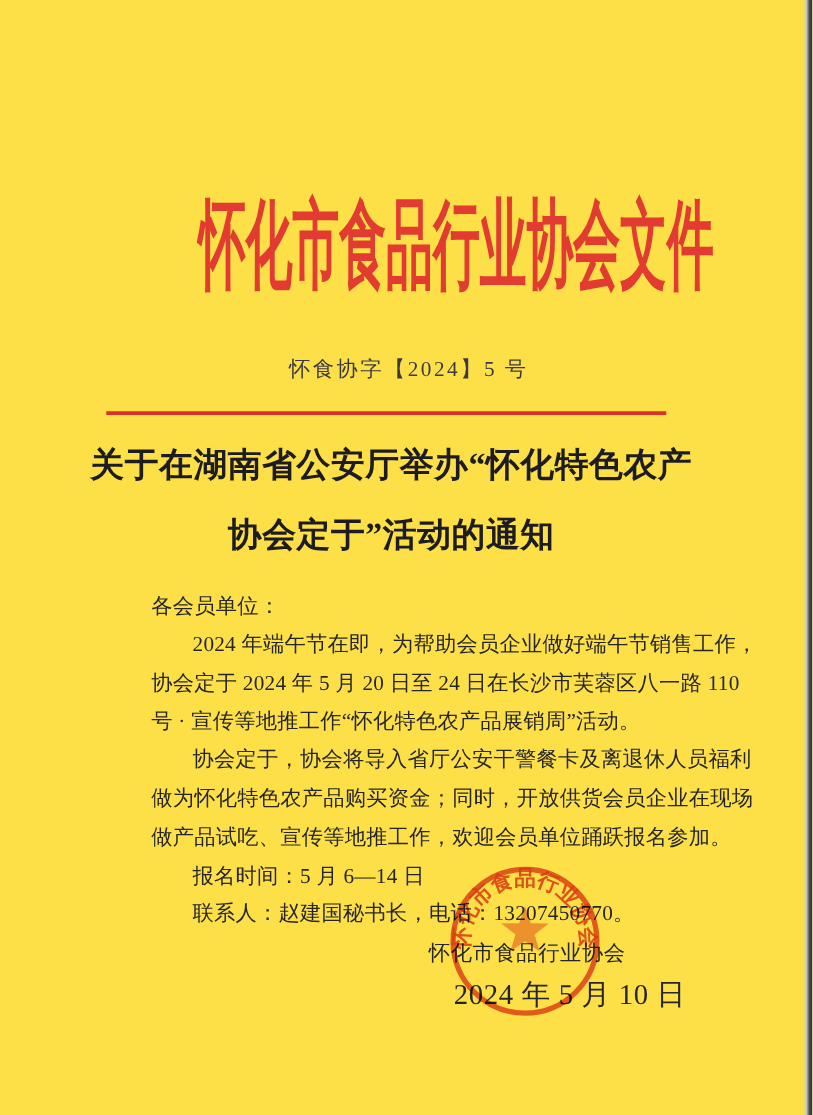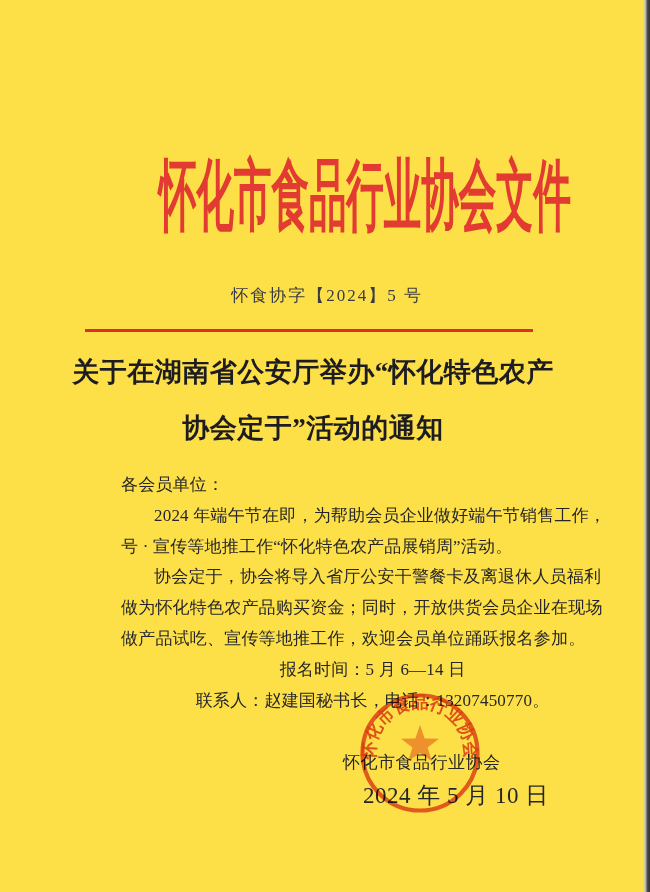--- a/index.html
+++ b/index.html
@@ -62,21 +62,21 @@
   .body-text {
     position: absolute;
     top: 470px; left: 95px;
     width: 470px;
     font-size: 17px;
     line-height: 30.8px;
     letter-spacing: 0.2px;
     margin-left: 26px;
   }
   .body-text .line { white-space: nowrap; }
-  .body-text .line.indent { padding-left: 33px; text-align: center; }
+  .body-text .line.indent { padding-left: 33px; }
 
   .signature {
     position: absolute;
     top: 751px; left: 343px;
     font-size: 17px;
     letter-spacing: 0.5px;
     white-space: nowrap;
   }
   .sign-date {
     position: absolute;
@@ -121,20 +121,21 @@
   <div class="red-rule"></div>
 
   <div class="doc-title">
     <div>关于在湖南省公安厅举办“怀化特色农产</div>
     <div>协会定于”活动的通知</div>
   </div>
 
   <div class="body-text">
     <div class="line">各会员单位：</div>
     <div class="line indent">2024 年端午节在即，为帮助会员企业做好端午节销售工作，</div>
+    <div class="line">协会定于 2024 年 5 月 20 日至 24 日在长沙市芙蓉区八一路 110</div>
     <div class="line">号 · 宣传等地推工作“怀化特色农产品展销周”活动。</div>
     <div class="line indent">协会定于，协会将导入省厅公安干警餐卡及离退休人员福利</div>
     <div class="line">做为怀化特色农产品购买资金；同时，开放供货会员企业在现场</div>
     <div class="line">做产品试吃、宣传等地推工作，欢迎会员单位踊跃报名参加。</div>
     <div class="line indent">报名时间：5 月 6—14 日</div>
     <div class="line indent">联系人：赵建国秘书长，电话：13207450770。</div>
   </div>
 
   <div class="signature">怀化市食品行业协会</div>
 

